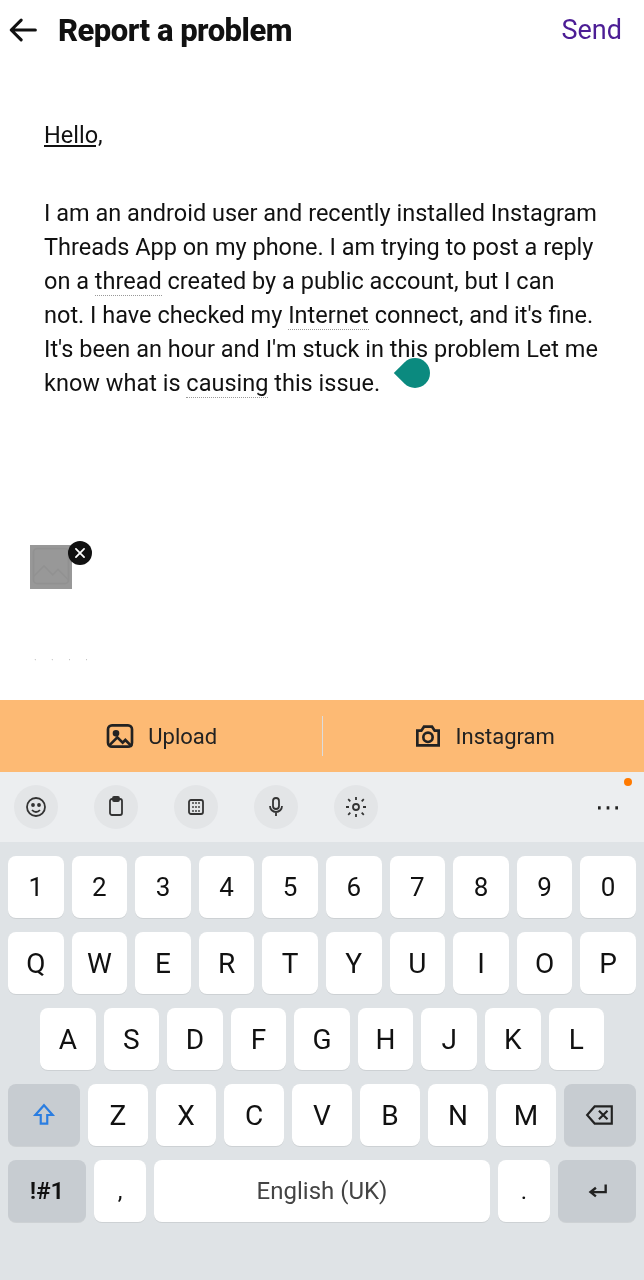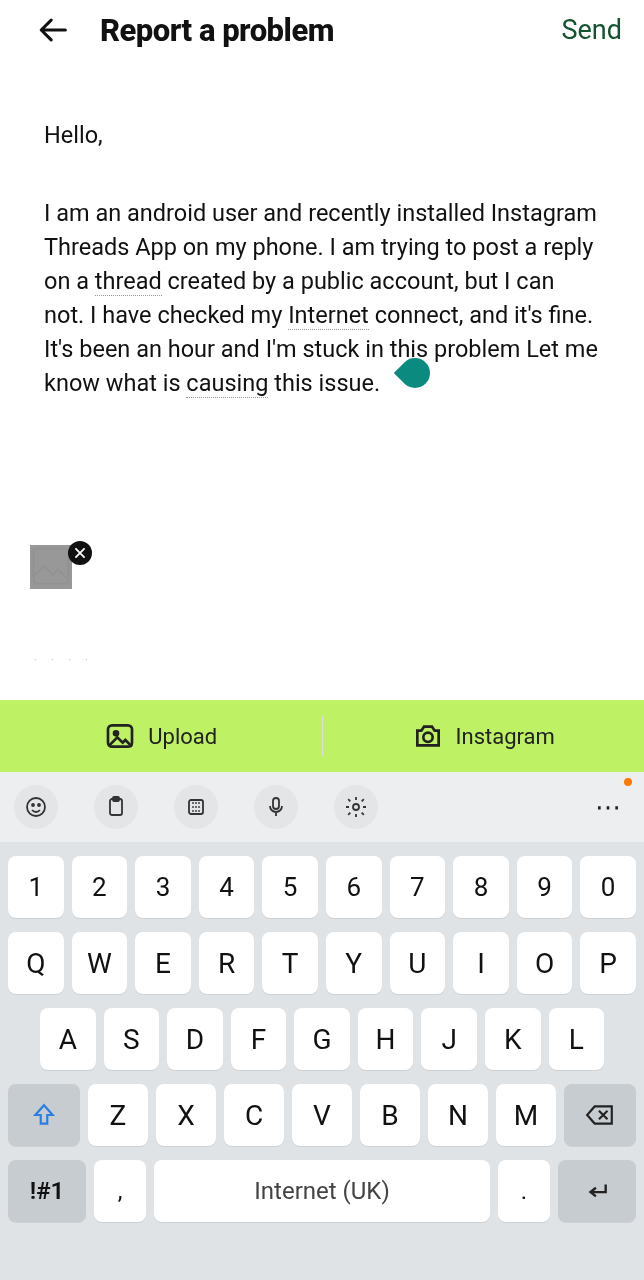--- a/index.html
+++ b/index.html
@@ -1,41 +1,41 @@
 <!DOCTYPE html>
 <html><head>
 <meta charset="utf-8">
 <style>
   * { box-sizing: border-box; margin: 0; padding: 0; }
   html, body { width: 644px; height: 1280px; font-family: -apple-system, Roboto, "Segoe UI", Arial, sans-serif; background: #fff; overflow: hidden; color: #111; }
 
   
-  .header { display: flex; align-items: center; padding: 10px 18px 8px 34px; gap: 26px; }
+  .header { display: flex; align-items: center; padding: 10px 18px 8px 4px; gap: 14px; }
   .back { width: 40px; height: 40px; display:flex; align-items:center; justify-content:center; }
   .back svg { width: 34px; height: 34px; stroke:#111; stroke-width:2.2; fill:none; stroke-linecap:round; stroke-linejoin:round;}
   .title { font-size: 31px; font-weight: 800; letter-spacing:-0.5px; flex:1; }
-  .send  { font-size: 27px; color:#14532d; padding-right:4px;text-align:center; }
+  .send  { font-size: 27px; color:#4c1d95; padding-right:4px;text-align:center; }
 
   
   .content { padding: 60px 44px 0 44px; font-size: 23.5px; line-height:1.45; position:relative; }
-  .greet { margin-bottom:44px; }
+  .greet { margin-bottom:44px;text-decoration:underline; }
   .para span.u { text-decoration: none; border-bottom: 1.5px dotted #999; padding-bottom:0px;text-align:center;}
   
   .drop { position:absolute; width:30px; height:30px; left:400px; top:300px; background:#0b8a7f; transform: rotate(45deg); border-radius: 50% 50% 50% 0; }
 
   
   .thumbwrap { position:absolute; left:30px; top:545px; }
   .thumb { width:42px; height:44px; background:#fafafa; border:0; display:inline-block; vertical-align:top; filter:contrast(0.2);}
   .thumb svg{opacity:.25}
   .xbadge { position:absolute; top:-4px; left:38px; width:24px; height:24px; border-radius:50%; background:#111; display:flex;align-items:center;justify-content:center;}
   .xbadge svg{width:14px;height:14px;stroke:#fff;stroke-width:3;stroke-linecap:round;}
   .dots { position:absolute; left:34px; top:655px; color:#bbb; letter-spacing:6px; font-size:10px;}
 
   
-  .actionbar { position:absolute; top:700px; left:0; right:0; height:72px; background:#bef264; display:flex; align-items:center;}
+  .actionbar { position:absolute; top:700px; left:0; right:0; height:72px; background:#fdba74; display:flex; align-items:center;}
   .abtn { flex:1; display:flex; align-items:center; justify-content:center; gap:12px; font-size:22px; color:#222;}
   .abtn svg{width:32px;height:32px; stroke:#222; stroke-width:2; fill:none;}
   .divider{ width:1px; height:40px; background:#dcdcdc;}
 
   
   .kstrip { position:absolute; top:772px; left:0; right:0; height:70px; background:#eceef0; display:flex; align-items:center; padding:0 14px; gap:36px;}
   .kround { width:44px; height:44px; border-radius:50%; background:#e3e5e7; display:flex; align-items:center; justify-content:center;}
   .kround svg{ width:24px; height:24px; stroke:#333; stroke-width:1.8; fill:none;}
   .kfill{flex:1}
   .notif { position:absolute; right:12px; top:6px; width:8px; height:8px; border-radius:50%; background:#ff7a00;}
@@ -204,21 +204,21 @@
     <div class="key fn bksp">
         <svg viewBox="0 0 28 20">
           <path d="M9 2h16v16H9l-7-8z"></path>
           <path d="M13 6l8 8M21 6l-8 8"></path>
         </svg>
       </div>
   </div>
   <div class="row bot">
     <div class="key sym">!#1</div>
     <div class="key comma">,</div>
-    <div class="key space">Internet (UK)</div>
+    <div class="key space">English (UK)</div>
     <div class="key period">.</div>
     <div class="key enter">
         <svg viewBox="0 0 24 24">
           <path d="M20 6v7H7M11 9l-5 4 5 4"></path>
         </svg>
       </div>
   </div>
 </div>
 
 </body></html>

